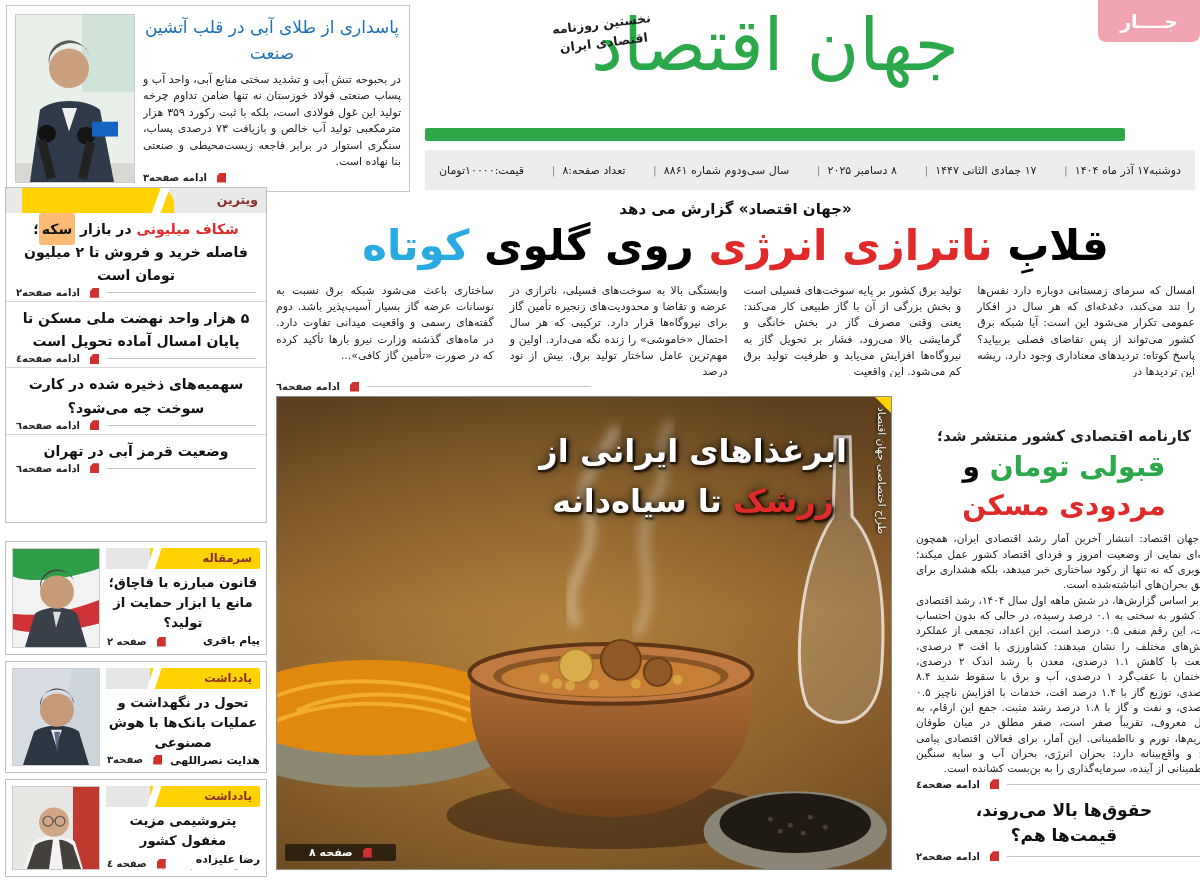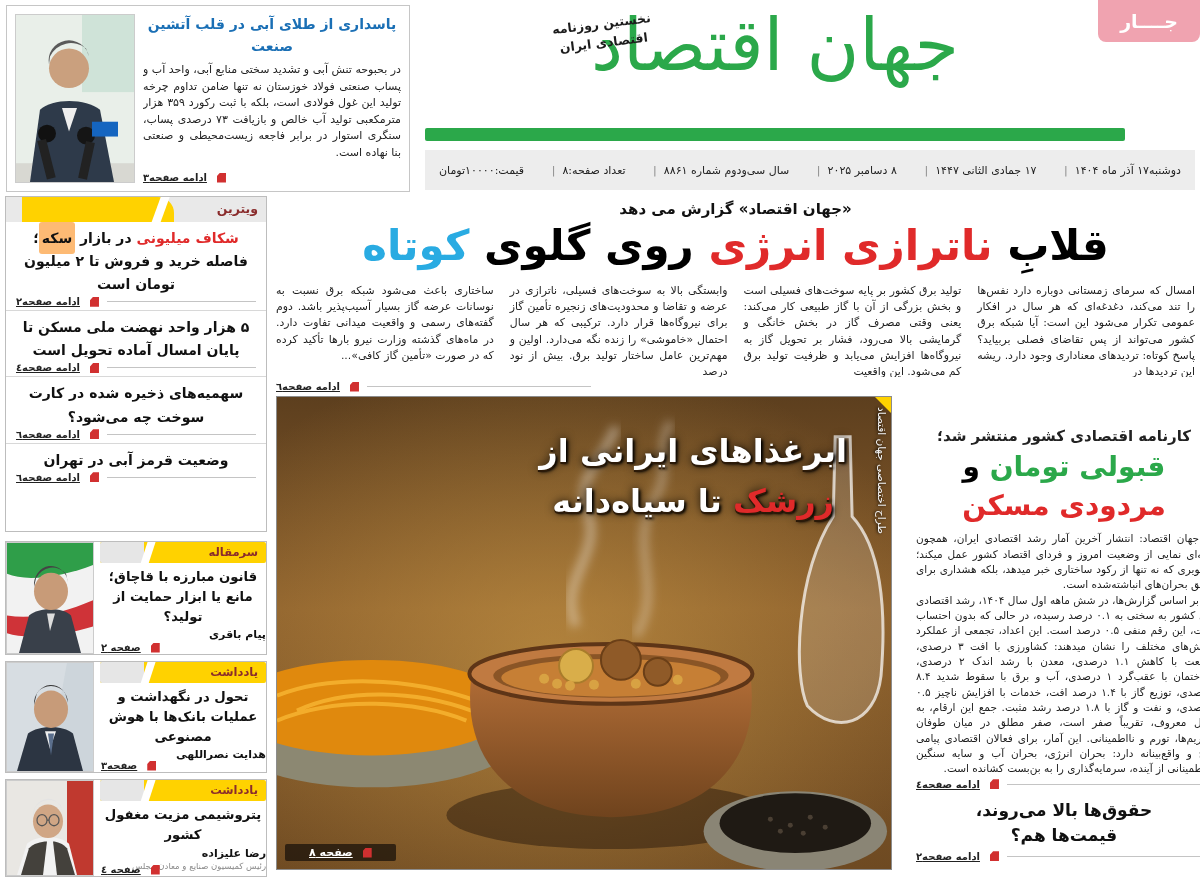--- a/index.html
+++ b/index.html
@@ -21,58 +21,58 @@
 
   .dateline{position:absolute;left:425px;top:150px;width:770px;height:40px;background:#ededed;
             display:flex;align-items:center;justify-content:space-between;padding:0 14px;
             box-sizing:border-box;font-size:11px;color:#222;white-space:nowrap;}
   .dl-item:not(:last-child)::after{content:"  |  ";color:#8a8a8a;white-space:pre;}
 
   
   .water-box{position:absolute;left:6px;top:5px;width:404px;height:187px;border:1px solid #c6c6c6;
              display:flex;gap:8px;padding:8px;box-sizing:border-box;}
   .water-content{flex:1;position:relative;overflow:hidden;}
-  .water-title{color:#1a6fb5;font-weight:bold;font-size:14px;text-align:center;line-height:1.55;}
+  .water-title{color:#1a6fb5;font-weight:normal;font-size:17px;text-align:center;line-height:1.55;}
   .water-body{font-size:11px;text-align:justify;line-height:1.5;color:#222;margin-top:5px;}
   .water-cont{position:absolute;bottom:0;left:0;}
   .photo{flex:none;border:1px solid #ccc;overflow:hidden;background:#ddd;}
   .photo svg{display:block;width:100%;height:100%;}
 
   
   .cont{display:flex;direction:ltr;align-items:center;}
   .cont .line{flex:1;border-top:1px solid #c4c4c4;margin-left:8px;}
   .ptag{display:flex;direction:rtl;align-items:center;gap:10px;font-size:10px;
-        font-weight:bold;color:#222;white-space:nowrap;text-decoration:underline;}
+        font-weight:bold;color:#222;white-space:nowrap;}
   .pgicon{width:9px;height:10px;background:#d13030;flex:none;
           clip-path:polygon(35% 0,100% 0,100% 100%,0 100%,0 35%);}
 
   
   .lead{position:absolute;left:276px;top:200px;width:919px;height:194px;}
   .kicker{text-align:center;font-weight:bold;font-size:15px;color:#111;}
   .lead-hl{text-align:center;font-weight:bold;font-size:42px;line-height:1.25;margin-top:2px;white-space:nowrap;}
   .red-txt{color:#e02a2a;}
   .blue-txt{color:#29abe2;}
   .green-txt{color:#2ba84a;}
   .lead-cols{display:flex;gap:16px;margin-top:10px;height:94px;overflow:hidden;}
   .lead-col{flex:1;font-size:10.9px;line-height:1.5;text-align:justify;color:#1d1d1d;}
   .lead-cont{position:absolute;bottom:2px;left:0;width:315px;}
 
   
   .side-box{position:absolute;left:5px;width:262px;border:1px solid #bdbdbd;box-sizing:border-box;background:#fff;overflow:hidden;}
-  .vitrine{top:196px;height:336px;}
+  .vitrine{top:187px;height:336px;}
   .vheader{position:relative;height:25px;background:#e9e9e9;overflow:hidden;}
   .vheader .ylw{position:absolute;left:16px;top:0;width:152px;height:100%;background:#ffd200;border-radius:0 16px 0 0;}
   .vheader .slash{position:absolute;left:150px;top:-4px;width:9px;height:34px;background:#fff;transform:skewX(-20deg);}
   .vheader .lbl{position:absolute;right:8px;top:4px;font-size:12.5px;font-weight:bold;color:#8a2c2c;}
   .v-item{padding:5px 10px 3px;border-bottom:1px solid #d8d8d8;}
   .v-item:last-child{border-bottom:none;}
   .v-title{text-align:center;font-weight:bold;font-size:14px;line-height:1.65;color:#111;}
   .coin{background:#fdba74;padding:8px 3px;border-radius:3px;}
 
-  .person-card{display:flex;gap:6px;justify-content:center;}
+  .person-card{display:flex;gap:6px;padding:6px;justify-content:center;}
   .editorial{top:541px;height:114px;}
   .note1{top:661px;height:112px;}
   .note2{top:779px;height:98px;}
   .pc-content{flex:1;position:relative;overflow:hidden;}
   .band{position:relative;height:21px;background:#ffd200;overflow:hidden;border-radius:2px;}
   .band .gray{position:absolute;left:0;top:0;width:44px;height:100%;background:#e6e6e6;}
   .band .slash{position:absolute;left:44px;top:-4px;width:8px;height:30px;background:#fff;transform:skewX(-18deg);}
   .band .lbl{position:absolute;right:8px;top:3px;font-size:11.5px;font-weight:bold;color:#8a2c2c;}
   .p-title{font-weight:bold;font-size:13.2px;line-height:1.5;text-align:center;color:#111;margin-top:4px;}
   .p-author{font-weight:bold;font-size:11px;color:#111;margin-top:2px;}

